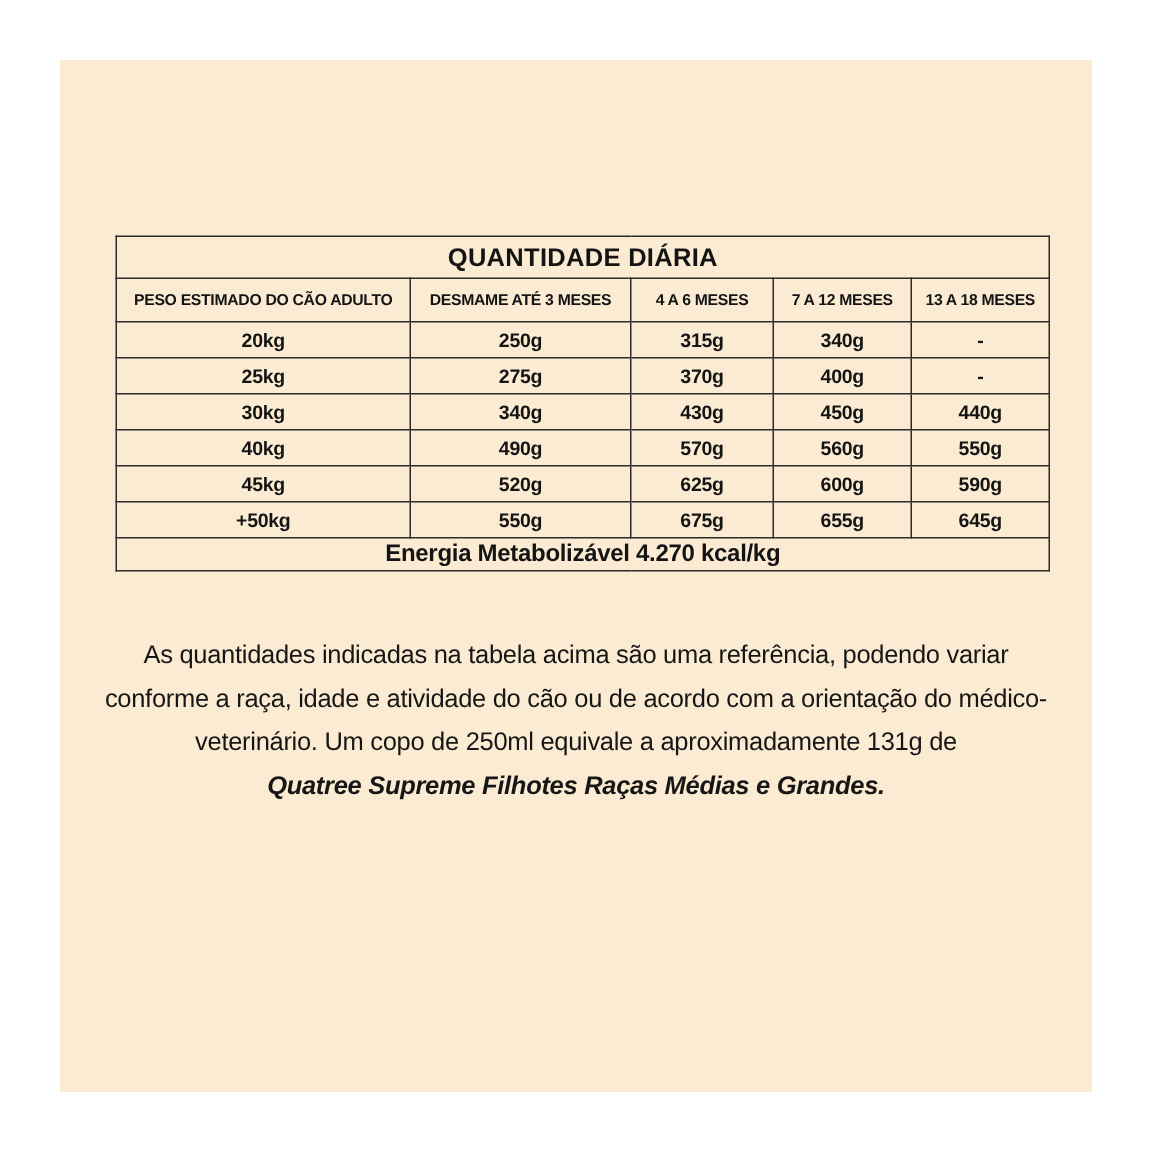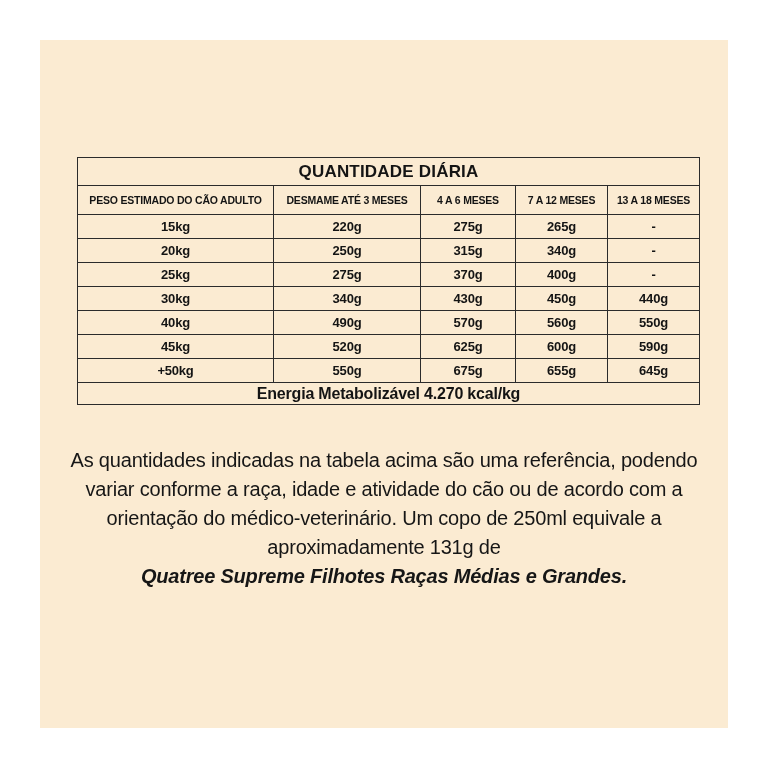--- a/index.html
+++ b/index.html
@@ -56,23 +56,23 @@
     font-weight:bold;
   }
   .footer-row td {
     height:21px;
     font-size:16px;
     font-weight:bold;
   }
   .note {
     position:absolute;
     left:20px; right:20px;
-    top:406px;
+    top:382px;
     text-align:center;
-    font-size:20px;
+    font-size:17px;
     line-height:29px;
     color:#161616;
     letter-spacing:-0.2px;
   }
   .note .product {
     display:block;
     font-weight:bold;
     font-style:italic;
   }
 </style>
@@ -93,27 +93,20 @@
       <tbody>
         <tr class="title-row">
           <td colspan="5">QUANTIDADE DIÁRIA</td>
         </tr>
         <tr class="head-row">
           <th>PESO ESTIMADO DO CÃO ADULTO</th>
           <th>DESMAME ATÉ 3 MESES</th>
           <th>4 A 6 MESES</th>
           <th>7 A 12 MESES</th>
           <th>13 A 18 MESES</th>
-        </tr>
-        <tr class="data-row">
-          <td>15kg</td>
-          <td>220g</td>
-          <td>275g</td>
-          <td>265g</td>
-          <td>-</td>
         </tr>
         <tr class="data-row">
           <td>20kg</td>
           <td>250g</td>
           <td>315g</td>
           <td>340g</td>
           <td>-</td>
         </tr>
         <tr class="data-row">
           <td>25kg</td>

